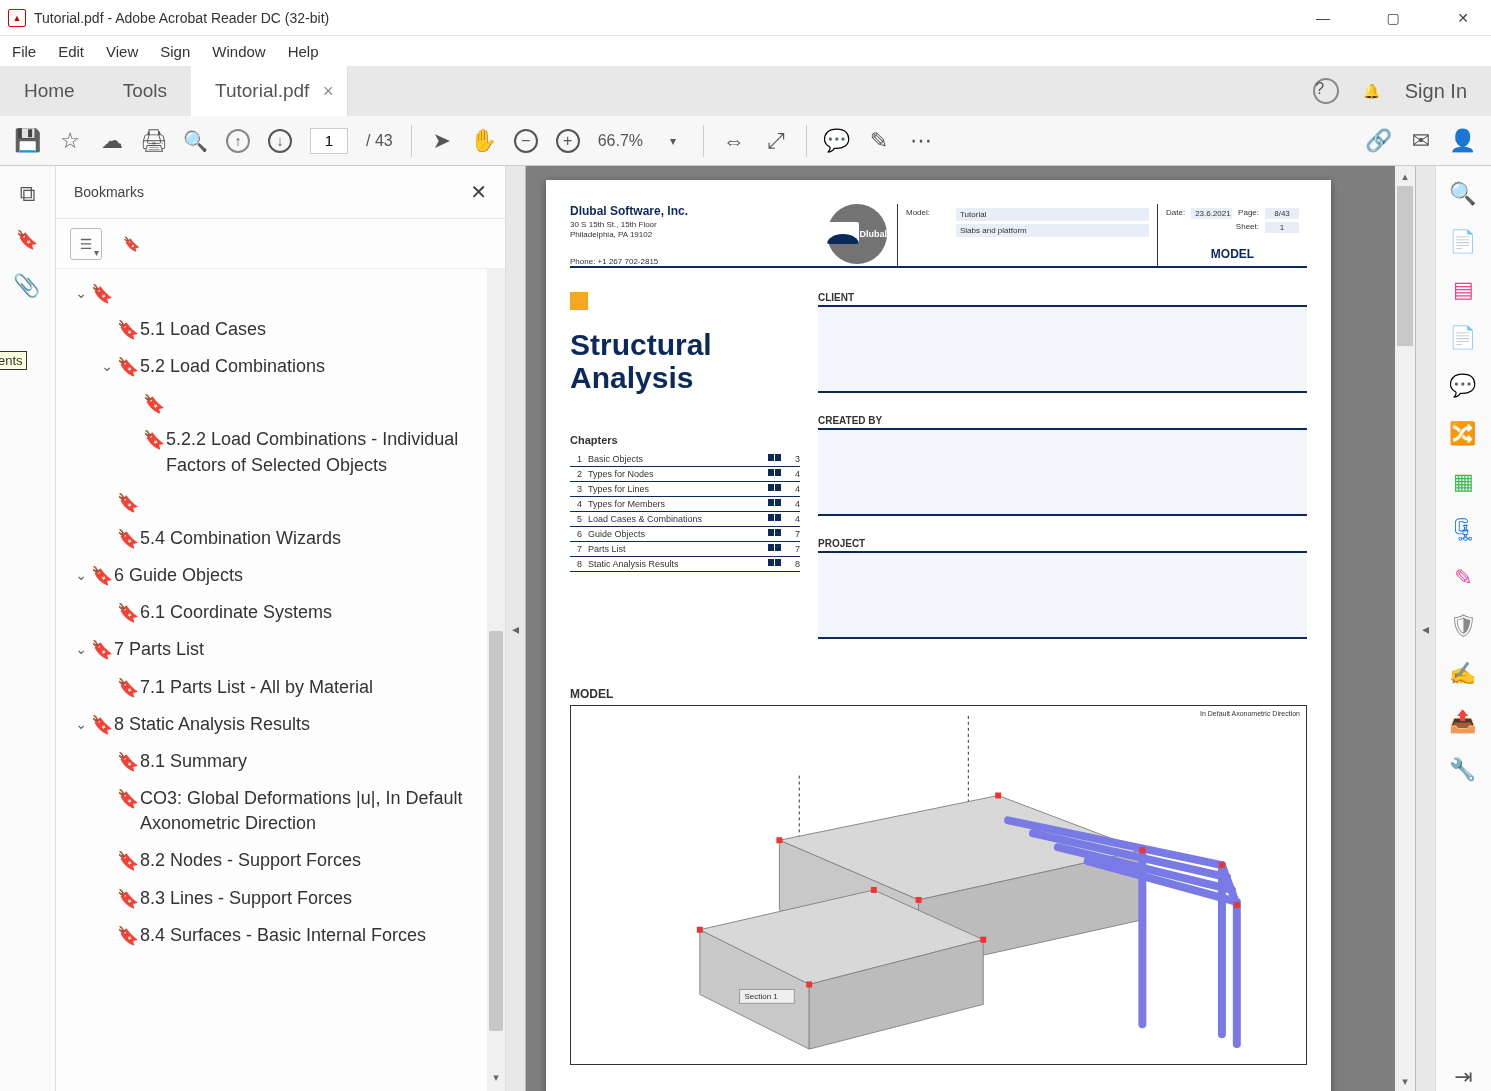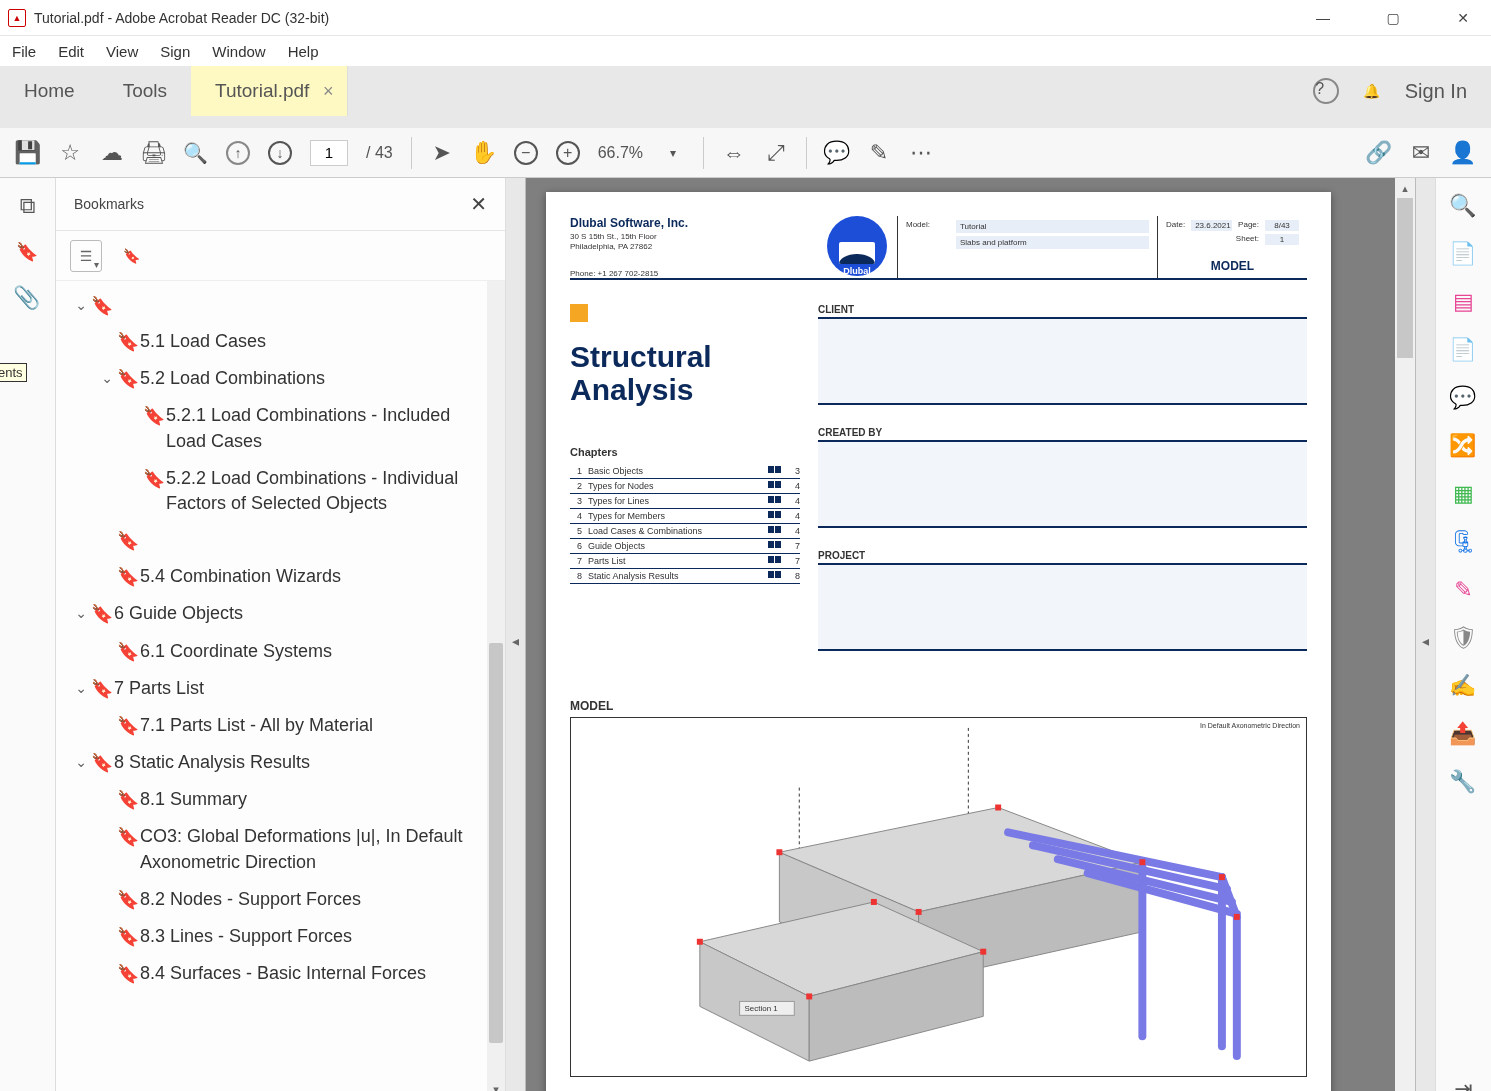--- a/index.html
+++ b/index.html
@@ -4,23 +4,23 @@
 <style>
 *{box-sizing:border-box;margin:0;padding:0;font-family:"Segoe UI",Arial,sans-serif}
 body{width:1491px;height:1091px;overflow:hidden;background:#fff;font-size:14px;color:#333}
 .titlebar{height:36px;display:flex;align-items:center;padding:0 8px;border-bottom:1px solid #e5e5e5;background:#fff}
 .titlebar .icon-pdf{width:18px;height:18px;background:#fff;border:1px solid #c00;border-radius:2px;margin-right:8px;display:flex;align-items:center;justify-content:center;font-size:9px;color:#c00;font-weight:bold}
 .titlebar .title{font-size:14px;color:#333;flex:1}
 .titlebar .wincontrols{display:flex;gap:30px;color:#444;font-size:14px}
 .titlebar .wincontrols span{cursor:pointer;width:40px;text-align:center}
 .menubar{height:30px;display:flex;align-items:center;padding:0 12px;gap:22px;font-size:15px;background:#fff}
 .menubar span{cursor:pointer}
-.tabbar{height:62px;background:#e8e8e8;display:flex;align-items:flex-start}
+.tabbar{height:50px;background:#e8e8e8;display:flex;align-items:flex-end}
 .tabbar .tab{height:50px;display:flex;align-items:center;padding:0 24px;font-size:19px;color:#555;cursor:pointer}
-.tabbar .tab.doc{background:#fef9c3;border-right:1px solid #ddd;position:relative;padding-right:38px}
+.tabbar .tab.doc{background:#ffffff;border-right:1px solid #ddd;position:relative;padding-right:38px}
 .tabbar .tab.doc .close{position:absolute;right:14px;font-size:18px;color:#888}
 .tabbar .right{margin-left:auto;display:flex;align-items:center;height:50px;padding-right:24px;gap:24px;color:#555}
 .tabbar .signin{font-size:20px;font-weight:500}
 .toolbar{height:50px;border-bottom:1px solid #ccc;display:flex;align-items:center;padding:0 16px;gap:18px;color:#555;background:#f7f7f7}
 .toolbar .sep{width:1px;height:32px;background:#ccc}
 .toolbar input.pagenum{width:38px;height:26px;text-align:center;border:1px solid #ccc;font-size:15px}
 .toolbar .pages{font-size:16px;color:#555}
 .toolbar .zoomv{font-size:16px}
 .toolbar svg,.toolbar .ticon{width:24px;height:24px}
 .toolbar .ticon{display:inline-flex;align-items:center;justify-content:center;font-size:22px;cursor:pointer}
@@ -46,21 +46,21 @@
 .bm-scroll .thumb{position:absolute;left:2px;right:2px;background:#c7c7c7;border-radius:2px}
 .docarea{flex:1;background:#7f7f7f;position:relative;overflow:hidden;display:flex}
 .collapse-left{width:20px;background:#e8e8e8;display:flex;align-items:center;justify-content:center;color:#666;cursor:pointer;border-right:1px solid #bbb}
 .pageview{flex:1;overflow:auto;padding:14px 0 0 20px;position:relative}
 .page{width:785px;background:#fff;box-shadow:0 2px 8px rgba(0,0,0,.4);padding:24px 24px;position:relative;height:1080px}
 .doc-header{display:flex;border-bottom:2px solid #0b2a5b}
 .dh-left{flex:1;}
 .company{font-size:12px;font-weight:700;color:#0b2a5b;margin-bottom:2px}
 .addr{font-size:8px;color:#333;line-height:1.2}
 .phone{font-size:8px;color:#333;margin-top:18px}
-.logo{width:60px;height:60px;border-radius:50%;background:#1d4ed8;display:flex;flex-direction:column;align-items:center;justify-content:flex-end;color:#fff;font-size:9px;font-weight:700;margin:0 10px}
+.logo{width:60px;height:60px;border-radius:50%;background:#737373;display:flex;flex-direction:row;align-items:center;justify-content:center;color:#fff;font-size:9px;font-weight:700;margin:0 10px}
 .logo .bridge{width:36px;height:22px;background:#fff;border-radius:2px;margin-bottom:2px;position:relative;overflow:hidden}
 .logo .bridge::before{content:"";position:absolute;left:0;right:0;bottom:0;height:10px;background:#0b2a5b;border-radius:50% 50% 0 0/100% 100% 0 0}
 .dh-mid{width:260px;border-left:1px solid #333;padding:4px 8px}
 .dh-mid .row{display:flex;font-size:8px;margin-bottom:3px}
 .dh-mid .row .l{width:50px;font-weight:400}
 .dh-mid .row .v{flex:1;background:#e8eef7;padding:2px 4px}
 .dh-right{width:150px;border-left:1px solid #333;padding:4px 8px;text-align:right}
 .dh-right .row{display:flex;font-size:8px;justify-content:flex-end;gap:6px;margin-bottom:3px}
 .dh-right .row .v{background:#e8eef7;padding:1px 4px;min-width:34px;text-align:center}
 .dh-right .model{font-size:12px;font-weight:700;text-align:center;margin-top:14px;color:#0b2a5b}
@@ -193,21 +193,20 @@
           <span class="label">5.1 Load Cases</span>
         </div>
         <div class="bm-item" style="padding-left: 36px;">
           <span class="chev">⌄</span>
           <span class="bmicon">🔖</span>
           <span class="label">5.2 Load Combinations</span>
         </div>
         <div class="bm-item" style="padding-left: 62px;">
           <span class="chev"></span>
           <span class="bmicon">🔖</span>
-          <span class="label">5.2.1 Load Combinations - Included Load Cases</span>
         </div>
         <div class="bm-item" style="padding-left: 62px;">
           <span class="chev"></span>
           <span class="bmicon">🔖</span>
           <span class="label">5.2.2 Load Combinations - Individual Factors of Selected Objects</span>
         </div>
         <div class="bm-item" style="padding-left: 36px;">
           <span class="chev"></span>
           <span class="bmicon">🔖</span>
         </div>
@@ -270,21 +269,21 @@
   </div>
 
   <div class="docarea">
     <div class="collapse-left">◂</div>
     <div class="pageview">
       <div class="page">
         <div class="doc-header">
           <div class="dh-left">
             <div class="company">Dlubal Software, Inc.</div>
             <div class="addr">30 S 15th St., 15th Floor</div>
-            <div class="addr">Philadelphia, PA 27862</div>
+            <div class="addr">Philadelphia, PA 19102</div>
             <div class="phone">Phone: +1 267 702-2815</div>
           </div>
           <div class="logo">
             <div class="bridge"></div>
             <span>Dlubal</span>
           </div>
           <div class="dh-mid">
             <div class="row">
                 <span class="l">Model:</span>
                 <span class="v">Tutorial</span>

